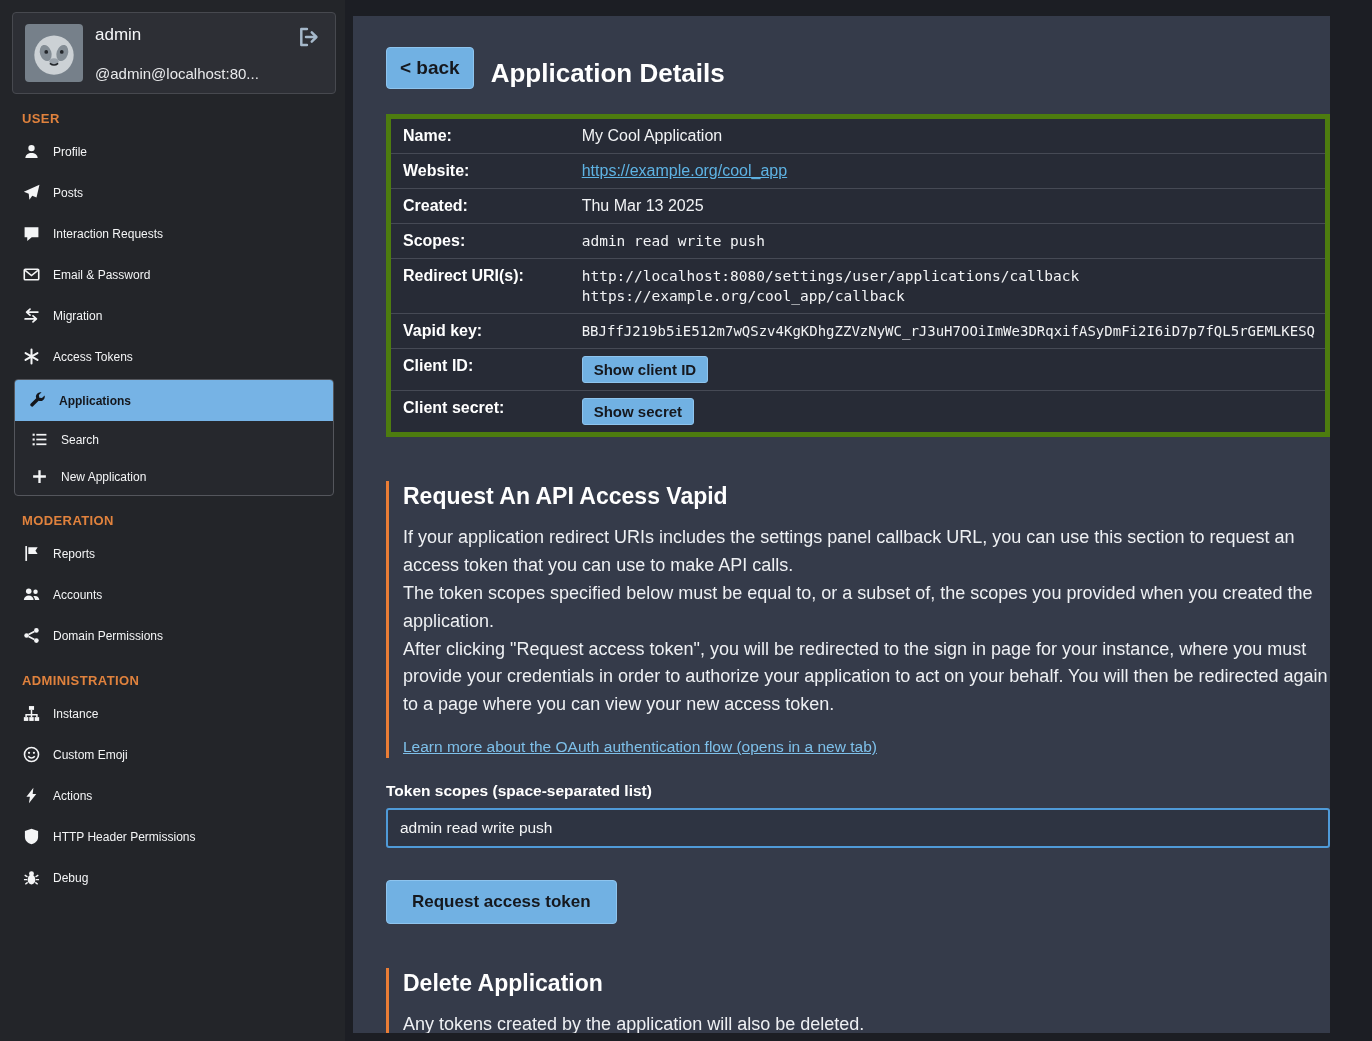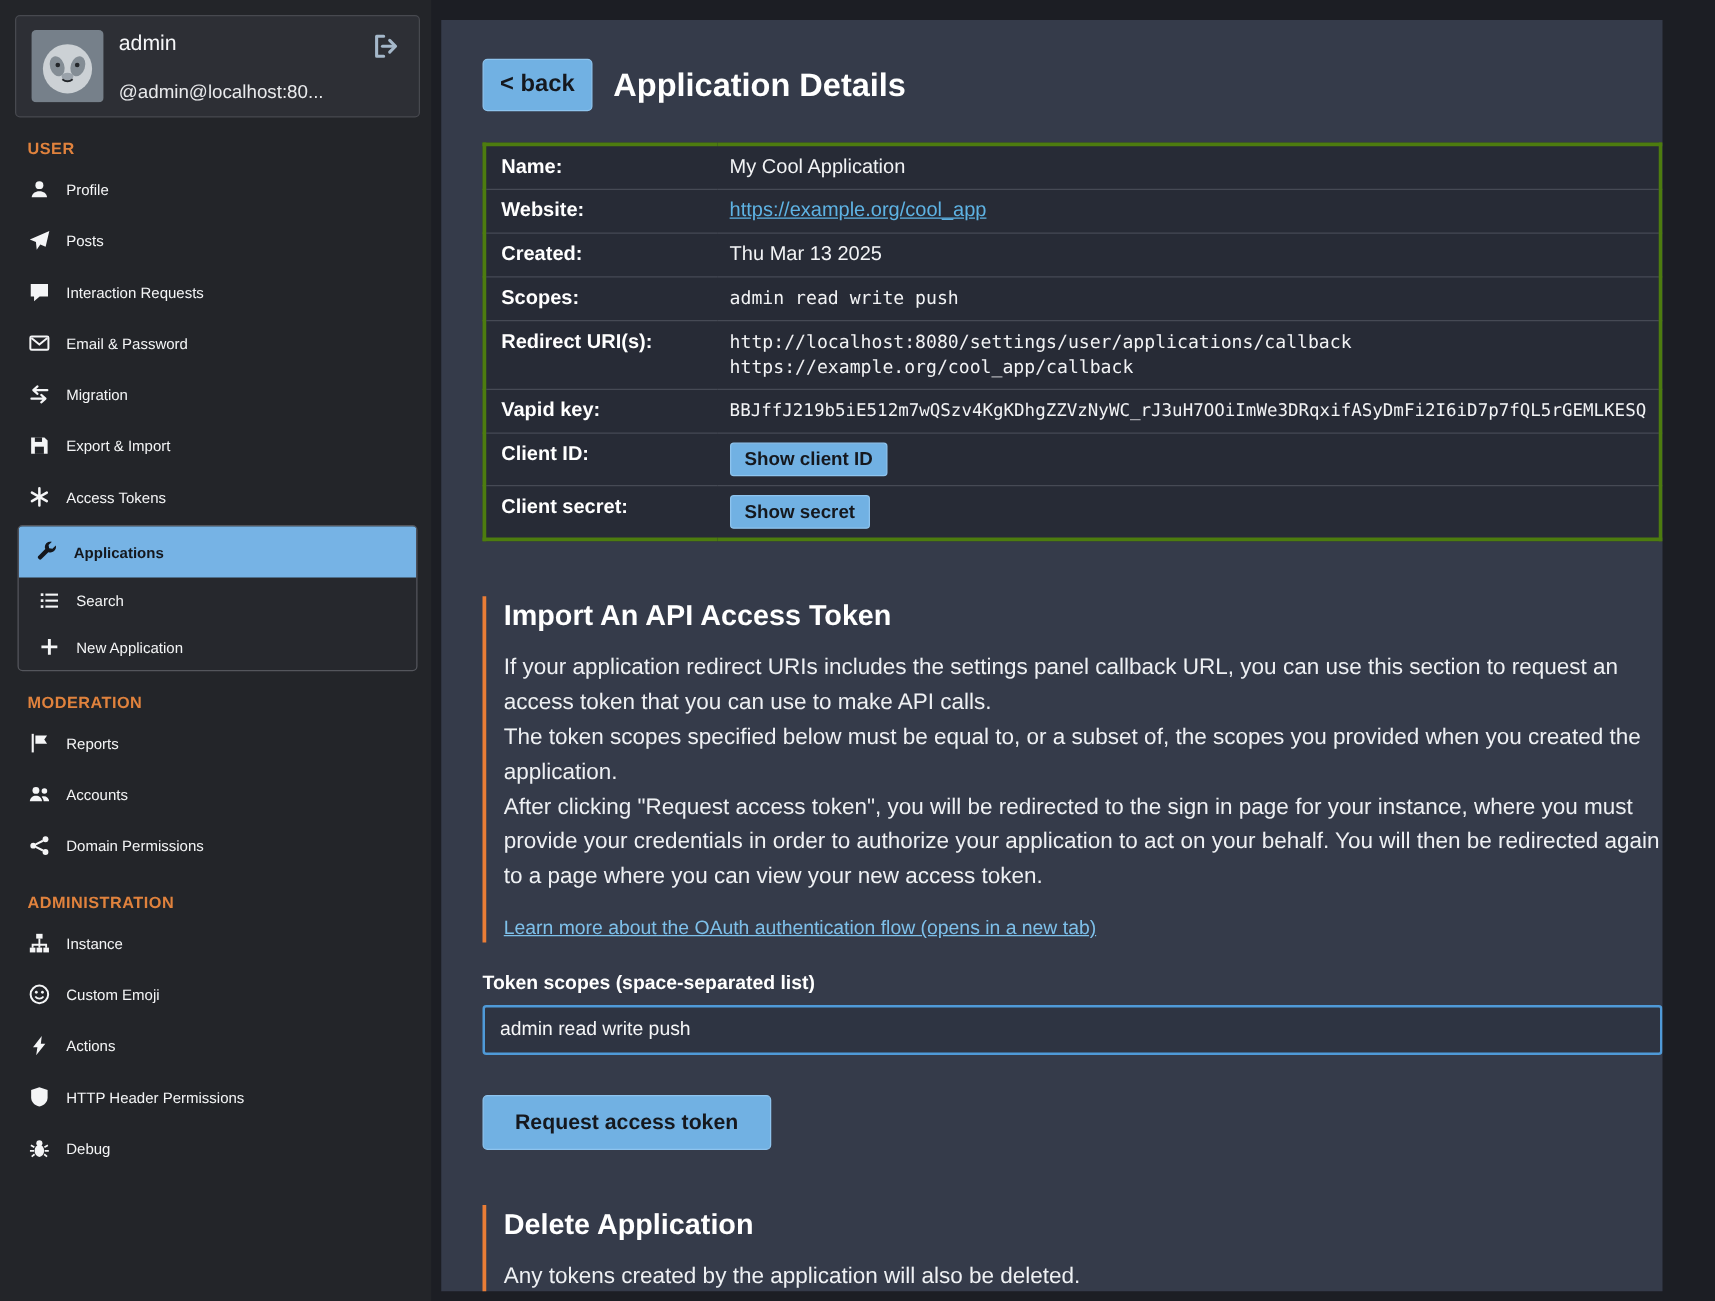--- a/index.html
+++ b/index.html
@@ -67,37 +67,37 @@
   .subnav .nav-item { padding: 10px 10px 10px 15px; }
 
   
   .main {
     flex: 1;
     margin: 16px 42px 8px 8px;
     background: #353b4a;
     padding: 31px 0 26px 33px;
     overflow: hidden;
   }
-  .page-header { display: flex; align-items: center; gap: 17px; margin: 0 0 25px; }
+  .page-header { display: flex; align-items: flex-end; gap: 17px; margin: 0 0 25px; }
   .page-header h1 { margin: 0; font-size: 26px; font-weight: 700; color: #ffffff; }
 
   .btn {
     background: #71b1e3; color: #15181e; font-weight: 700;
     border: 1px solid #8ec4ee; border-radius: 4px; cursor: pointer;
     font-family: inherit;
   }
   .btn.back { font-size: 19px; padding: 9px 13px; }
   .btn.small { font-size: 15px; padding: 4px 11px; border-radius: 3px; }
   .btn.big { font-size: 17px; padding: 11px 25px; margin-top: 32px; }
   .btn.danger { background: #d7362a; border-color: #df5146; color: #ffffff; font-size: 17px; padding: 11px 26px; margin-top: 16px; }
 
   table.details {
     width: 100%; border-collapse: collapse;
     background: #272b36;
-    border: 3px solid #4d7c0f;
+    border: 5px solid #4d7c0f;
     font-size: 16px;
   }
   table.details tr + tr { border-top: 1px solid #464a55; }
   table.details th {
     text-align: left; vertical-align: top; font-weight: 700; color: #ffffff;
     width: 188px; padding: 8px 12px; white-space: nowrap;
   }
   table.details td { padding: 7px 10px; vertical-align: middle; color: #f2f3f5; }
   td.mono, .mono-line { font-family: "DejaVu Sans Mono", "Liberation Mono", monospace; font-size: 14.5px; }
   .mono-line { padding: 2px 0; }
@@ -200,30 +200,20 @@
 
     <a class="nav-item">
       <span class="nav-icon">
           <svg viewBox="0 0 16 16" fill="none" stroke="currentColor" stroke-width="1.6" stroke-linecap="round" stroke-linejoin="round">
             <path d="M14 4.8H3.8M6.6 2 3.4 4.8l3.2 2.8M2 11.2h10.2M9.4 8.4l3.2 2.8-3.2 2.8"></path>
           </svg>
         </span>
       <span class="nav-label">Migration</span>
     </a>
 
-    <a class="nav-item">
-      <span class="nav-icon">
-          <svg viewBox="0 0 16 16">
-            <path d="M1.8 1.8h10l2.4 2.4v10H1.8z" fill="currentColor"></path>
-            <rect x="4.6" y="8.8" width="6.8" height="5.4" fill="#232529"></rect>
-            <rect x="4.6" y="1.8" width="5.4" height="3.4" fill="#232529"></rect>
-          </svg>
-        </span>
-      <span class="nav-label">Export &amp; Import</span>
-    </a>
 
     <a class="nav-item">
       <span class="nav-icon">
           <svg viewBox="0 0 16 16" fill="none" stroke="currentColor" stroke-width="1.9" stroke-linecap="round">
             <path d="M8 1.5v13M2.4 4.8l11.2 6.4M13.6 4.8 2.4 11.2"></path>
           </svg>
         </span>
       <span class="nav-label">Access Tokens</span>
     </a>
 
@@ -396,21 +386,21 @@
         <td><button class="btn small">Show client ID</button></td>
       </tr>
       <tr>
         <th>Client secret:</th>
         <td><button class="btn small">Show secret</button></td>
       </tr>
     </tbody>
   </table>
 
   <section class="accent-block">
-    <h2>Import An API Access Token</h2>
+    <h2>Request An API Access Vapid</h2>
     <p>If your application redirect URIs includes the settings panel callback URL, you can use this section to request an access token that you can use to make API calls.</p>
     <p>The token scopes specified below must be equal to, or a subset of, the scopes you provided when you created the application.</p>
     <p>After clicking "Request access token", you will be redirected to the sign in page for your instance, where you must provide your credentials in order to authorize your application to act on your behalf. You will then be redirected again to a page where you can view your new access token.</p>
     <a class="text-link">Learn more about the OAuth authentication flow (opens in a new tab)</a>
   </section>
 
   <label class="field-label">Token scopes (space-separated list)</label>
   <input class="text-input" type="text" value="admin read write push" style="">
 
   <button class="btn big">Request access token</button>

